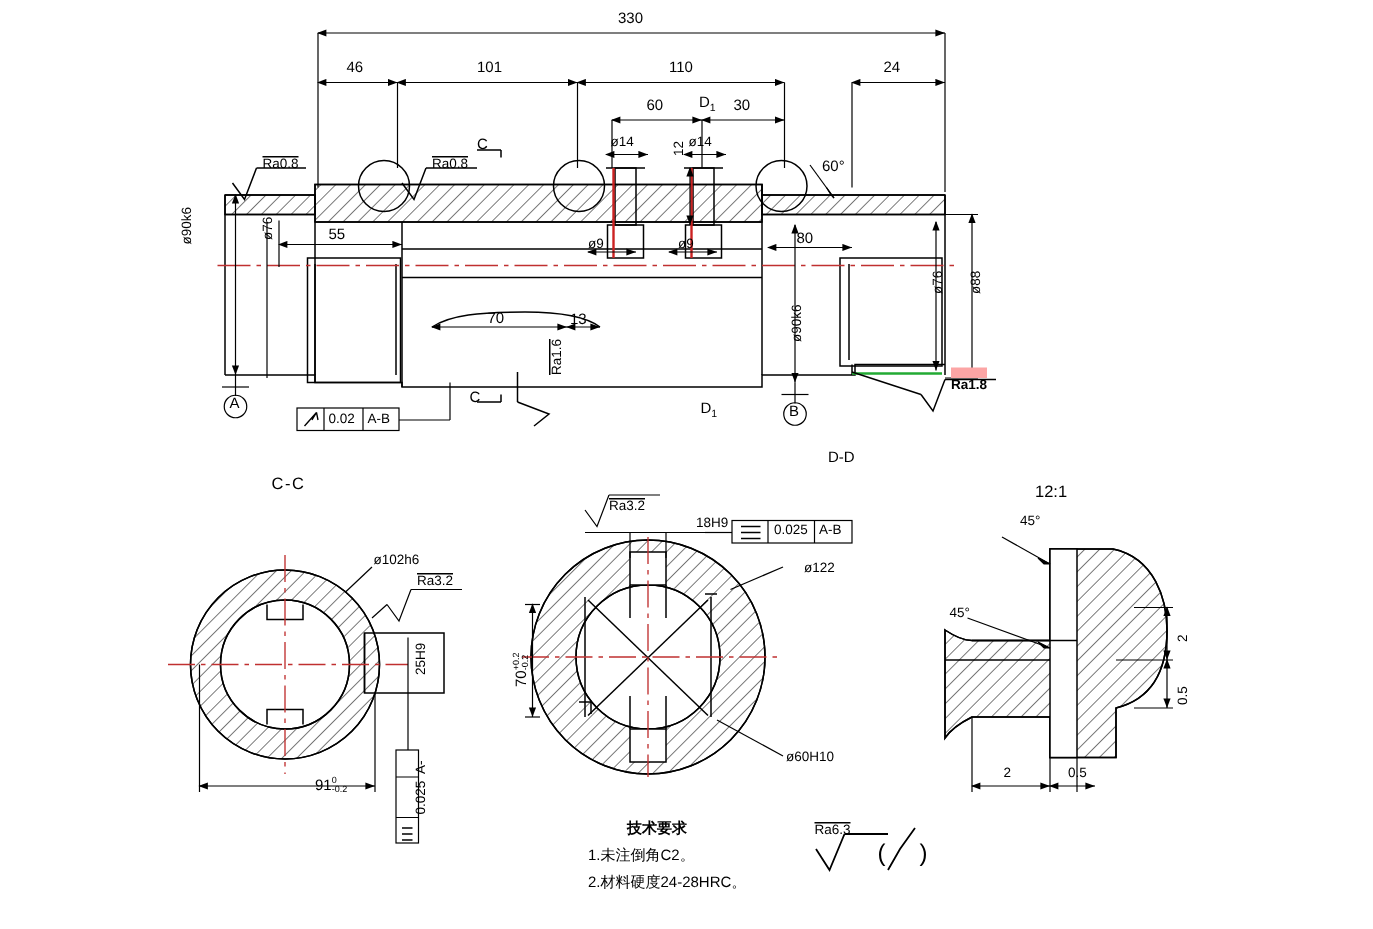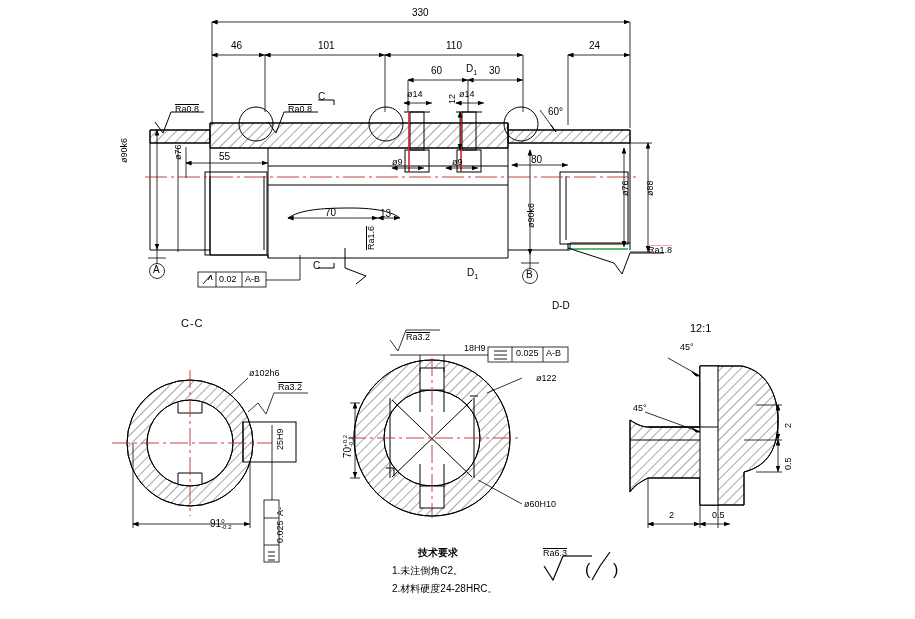--- a/index.html
+++ b/index.html
@@ -322,21 +322,21 @@
 <div class="lbl" style="left:646px;top:196px;font-size:9px;transform:rotate(-90deg);transform-origin:0 0;">ø88</div>
 <div class="lbl" style="left:548px;top:107px;">60°</div>
 <div class="lbl" style="left:318px;top:92px;">C</div>
 <div class="lbl" style="left:313px;top:261px;">C</div>
 <div class="lbl" style="left:467px;top:268px;">D<sub style="font-size:7px;">1</sub></div>
 <div class="lbl" style="left:552px;top:301px;">D-D</div>
 
 <div class="lbl t9" style="left:175px;top:104px;font-size:9px;border-top:1px solid #000;padding-top:0px;">Ra0.8</div>
 <div class="lbl t9" style="left:288px;top:104px;font-size:9px;border-top:1px solid #000;">Ra0.8</div>
 <div class="lbl t9" style="left:366px;top:250px;font-size:9px;transform:rotate(-90deg);transform-origin:0 0;border-top:1px solid #000;">Ra1.6</div>
-<div class="lbl t9" style="left:648px;top:245px;font-size:9px;border-top:1px solid #fca5a5;">Ra1.8</div>
+<div class="lbl t9" style="left:634px;top:245px;font-size:9px;border-top:7px solid #fca5a5;font-weight:bold;">Ra1.8</div>
 
 <div class="lbl" style="left:153px;top:265px;font-size:10px;">A</div>
 <div class="lbl" style="left:526px;top:270px;font-size:10px;">B</div>
 <div class="lbl t9" style="left:219px;top:275px;font-size:9px;">0.02</div>
 <div class="lbl t9" style="left:245px;top:275px;font-size:9px;">A-B</div>
 
 <div class="lbl t11" style="left:181px;top:318px;font-size:11px;letter-spacing:1px;">C-C</div>
 <div class="lbl t9" style="left:249px;top:369px;font-size:9px;">ø102h6</div>
 <div class="lbl t9" style="left:276px;top:450px;font-size:9px;transform:rotate(-90deg);transform-origin:0 0;">25H9</div>
 <div class="lbl" style="left:170px;top:518px;font-size:10px;margin-left:40px;">

